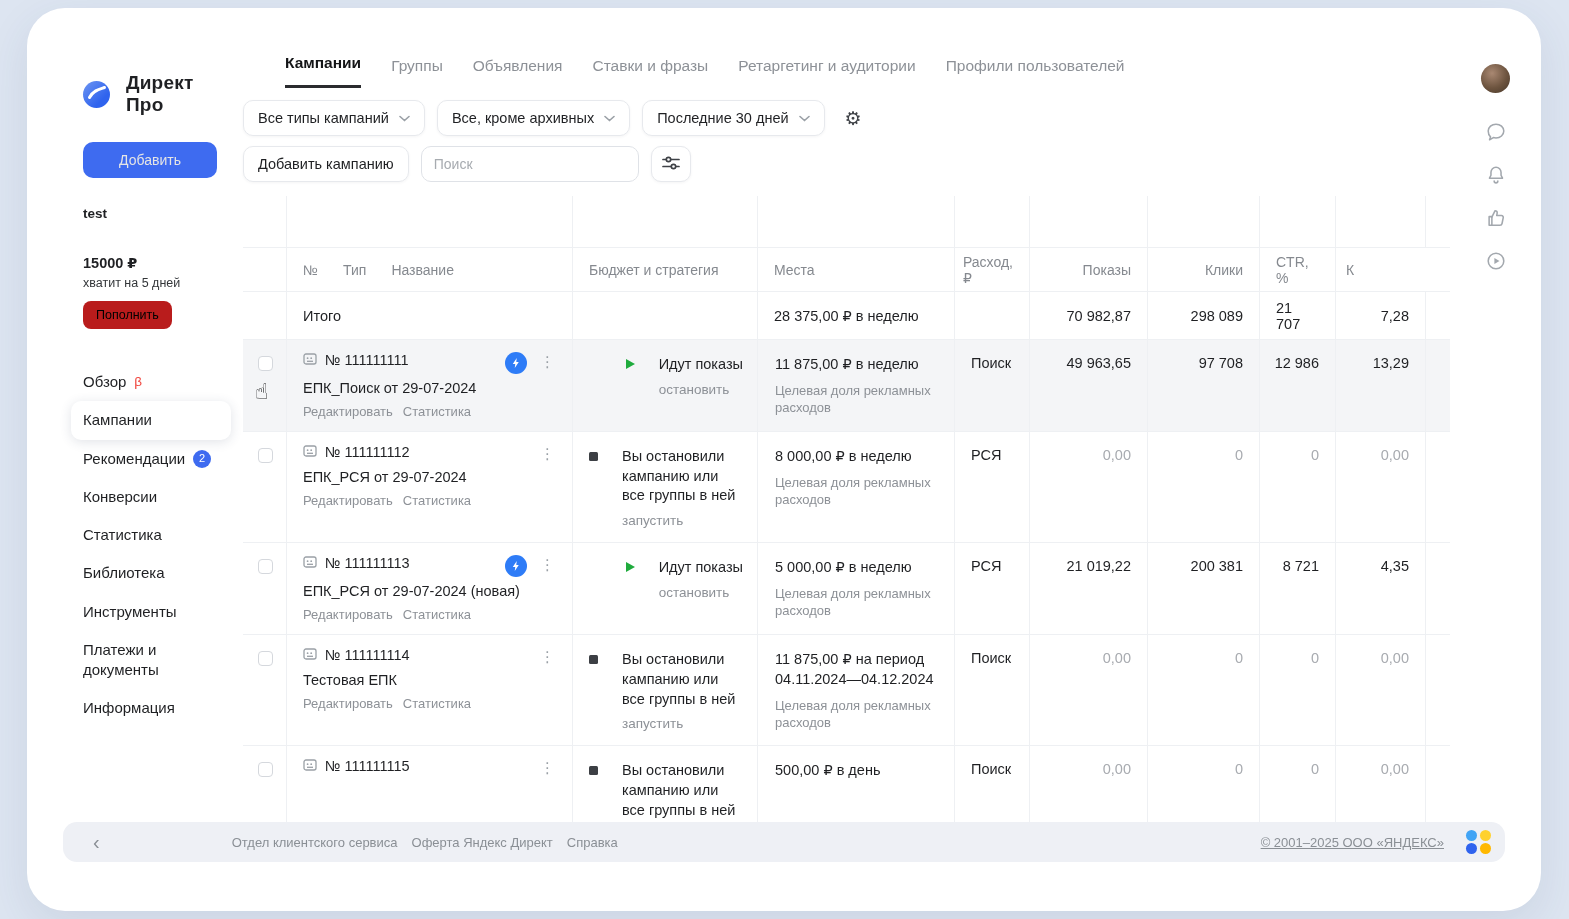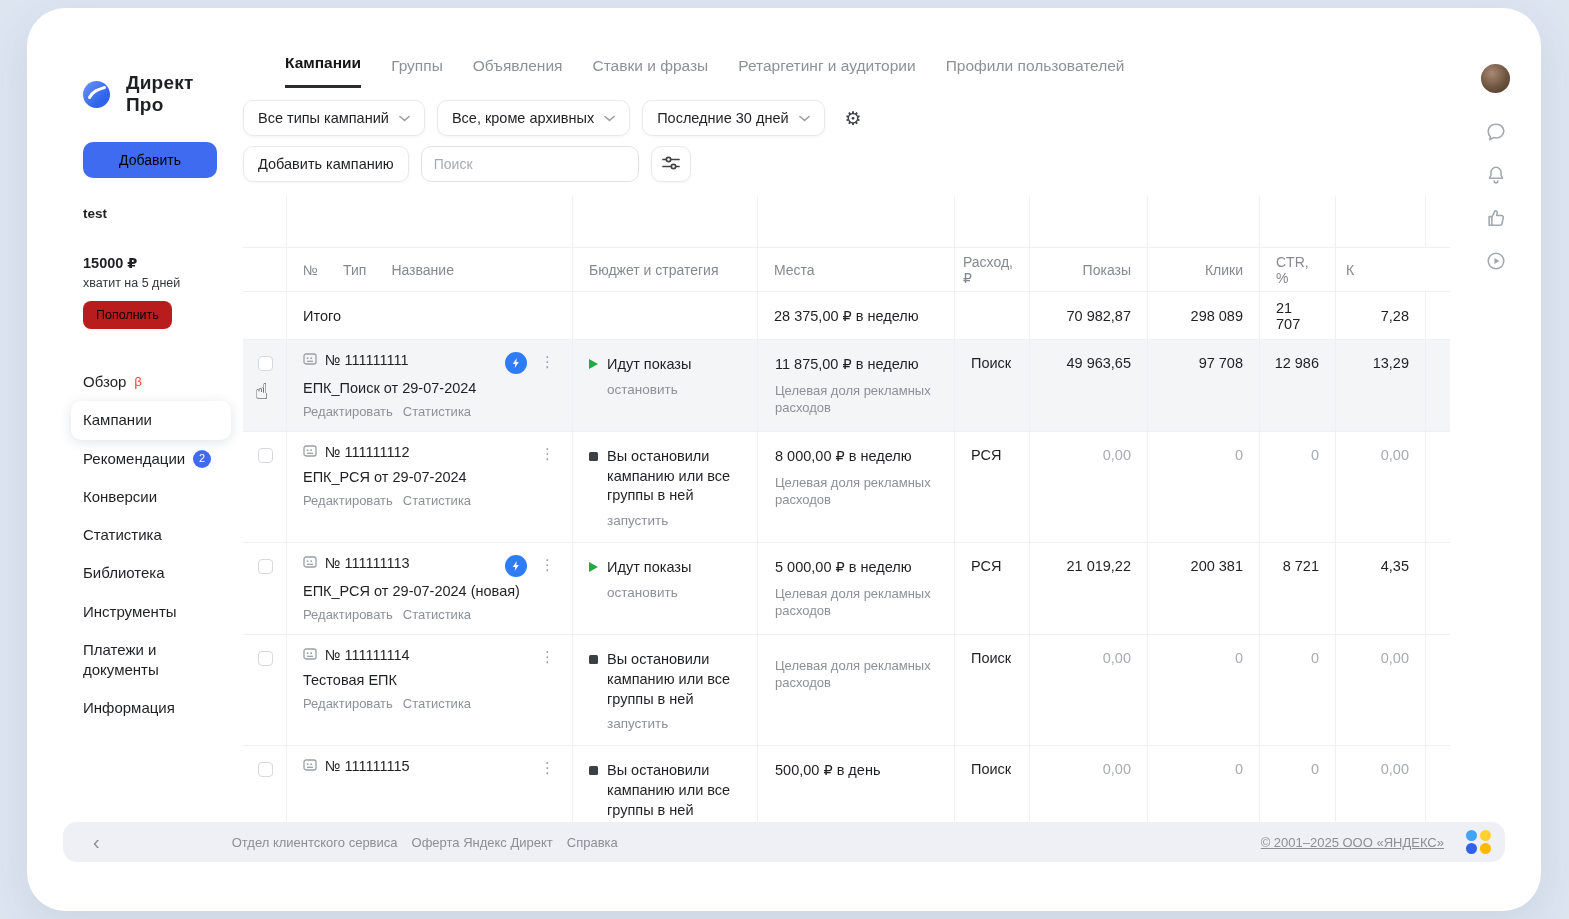--- a/index.html
+++ b/index.html
@@ -20,21 +20,21 @@
   }
 
   
   .sidebar { flex: 0 0 216px; width: 216px; padding: 64px 10px 0 56px; }
   .logo-row { display: flex; align-items: center; gap: 16px; }
   .logo-icon { width: 27px; height: 27px; border-radius: 50%;
     background: linear-gradient(135deg,#6e96f2 0%, #2f63ee 70%); position: relative; flex: 0 0 27px;}
   .logo-icon svg { position: absolute; inset: 0; }
   .logo-text { font-size: 19px; font-weight: 700; letter-spacing: .2px; }
   .add-btn { display: block; width: 134px; height: 36px; margin-top: 26px;
-    background: #3e6bf0; color: #000000; border: none; border-radius: 10px;
+    background: #3e6bf0; color: #e5e5e5; border: none; border-radius: 10px;
     font-size: 14px; font-family: inherit; cursor: pointer; }
   .account { margin-top: 28px; font-weight: 700; font-size: 13.5px; }
   .balance { margin-top: 34px; font-weight: 700; font-size: 14.5px; }
   .balance-note { margin-top: 5px; font-size: 12.5px; color: #333639; }
   .topup { margin-top: 11px; display: inline-block; background: #b91c1c; border: none;
     border-radius: 8px; padding: 7px 13px; font-size: 12.5px; font-family: inherit; cursor: pointer; }
   .nav { margin-top: 34px; margin-left: -12px; width: 160px; }
   .nav-item { display: flex; align-items: center; gap: 8px; padding: 9px 12px;
     font-size: 15px; border-radius: 10px; cursor: pointer; line-height: 1.35; }
   .nav-item.active { background: #fff; box-shadow: 0 2px 12px rgba(40,60,90,.14); }
@@ -87,21 +87,21 @@
   .camp-num { font-size: 14.5px; }
   .spacer { flex: 1; }
   .boost { width: 22px; height: 22px; border-radius: 50%; background: #2e7cf7;
     display: inline-flex; align-items: center; justify-content: center; flex: 0 0 22px; cursor: pointer; }
   .kebab { color: #9aa0a6; font-size: 15px; line-height: 1; padding: 2px 5px; cursor: pointer; }
   .camp-name { margin-top: 6px; font-size: 14.5px; }
   .camp-links { margin-top: 8px; font-size: 13px; color: #8d9197; display: flex; gap: 10px; }
   .camp-links span { cursor: pointer; }
 
   .status-cell { padding: 15px 14px 14px 16px; }
-  .status-flex { display: flex; gap: 9px; }
+  .status-flex { display: flex; gap: 24px; justify-content: flex-end; }
   .play { width: 0; height: 0; border-left: 9px solid #1fab3d;
     border-top: 5.5px solid transparent; border-bottom: 5.5px solid transparent;
     margin-top: 4px; flex: 0 0 9px; }
   .stopsq { width: 9px; height: 9px; background: #3c3f44; border-radius: 1.5px;
     margin-top: 5px; flex: 0 0 9px; }
   .status-text { font-size: 14.5px; line-height: 1.36; }
   .status-action { margin-top: 7px; font-size: 13.5px; color: #8d9197; cursor: pointer; }
 
   .budget-cell { padding: 15px 16px 14px 17px; }
   .budget-main { font-size: 14.5px; line-height: 1.36; }
@@ -478,20 +478,21 @@
         <div class="status-cell">
           <div class="status-flex">
             <span class="stopsq"></span>
             <div>
               <div class="status-text">Вы остановили кампанию или все группы в ней</div>
               <div class="status-action">запустить</div>
             </div>
           </div>
         </div>
         <div class="budget-cell">
+          <div class="budget-main">11 875,00 ₽ на период 04.11.2024—04.12.2024</div>
           <div class="budget-strategy">Целевая доля рекламных расходов</div>
         </div>
         <div class="places-cell">Поиск</div>
         <div class="num-cell muted">0,00</div>
         <div class="num-cell muted">0</div>
         <div class="num-cell muted">0</div>
         <div class="num-cell muted">0,00</div>
         <div></div>
       </div>
 

